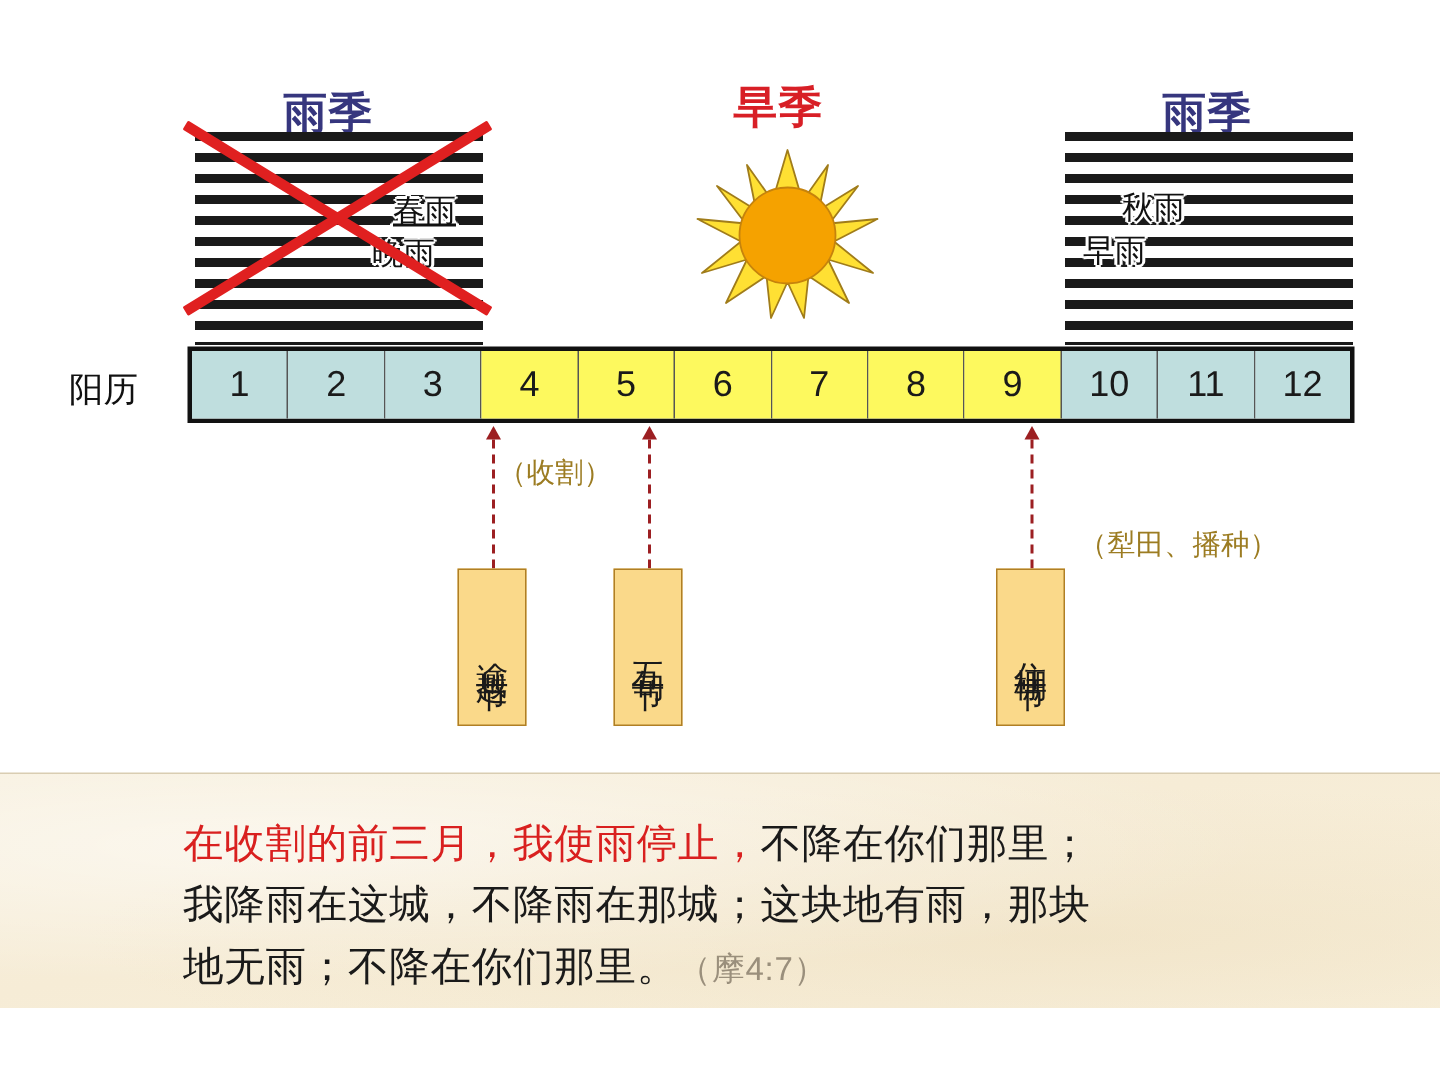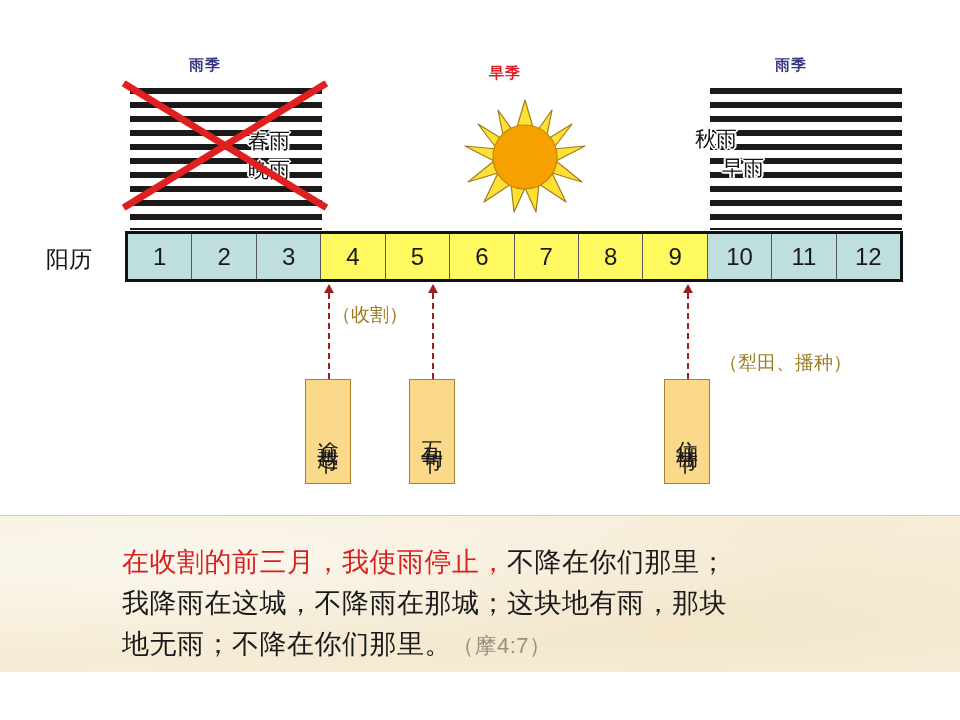--- a/index.html
+++ b/index.html
@@ -11,21 +11,21 @@
   }
   #stage {
     position: relative;
     width: 960px; height: 720px;
     background: #ffffff;
   }
 
   
   .season-label {
     position: absolute;
-    font-size: 15px;
+    font-size: 29px;
     font-weight: 600;
     letter-spacing: 1px;
     white-space: nowrap;
   }
   .season-wet { color: #36367e; }
   .season-dry { color: #d81f26; }
 
   
   .rain-block {
     position: absolute;
@@ -154,43 +154,43 @@
   }
   .scripture-em { color: #d9201f; }
   .scripture-ref { color: #9a8f7c; font-size: 22px; }
 </style>
 </head>
 <body>
 
 <div id="stage">
 
   <div class="season-label season-wet" style="left:189px; top:56px;">雨季</div>
-  <div class="season-label season-dry" style="left:489px; top:64px;text-align:center;">旱季</div>
+  <div class="season-label season-dry" style="left:489px; top:52px;text-align:center;">旱季</div>
   <div class="season-label season-wet" style="left:775px; top:56px;">雨季</div>
 
   <div class="rain-block" style="left:130px; top:88px; width:192px; height:142px;">
   </div>
-  <div class="rain-text" style="left:248px; top:128px;">春雨</div>
+  <div class="rain-text" style="left:262px; top:128px;text-decoration:underline;">春雨</div>
   <div class="rain-text" style="left:248px; top:157px;">晚雨</div>
 
   <div class="cross-line" style="left:106px; top:142px; width:238px; transform:rotate(31.5deg);"></div>
   <div class="cross-line" style="left:106px; top:142px; width:238px; transform:rotate(-31.5deg);"></div>
 
   <svg id="sun-icon" style="left:462px; top:96px;" width="126" height="120" viewBox="0 0 126 120">
     <g stroke="#a07c1a" stroke-width="1.2" stroke-linejoin="round">
       <polygon fill="#ffe033" points="
         63,4   73,38   90,14   84,44  110,28  91,53  123,50  94,65  120,86  90,77  104,106 77,88  74,116 63,92
         52,116 49,88  22,106  36,77   6,86   32,65   3,50   35,53  16,28  42,44  36,14  53,38"></polygon>
       <circle cx="63" cy="61" r="32" fill="#f5a200" stroke="#c6830c" stroke-width="1.2"></circle>
     </g>
   </svg>
 
   <div class="rain-block" style="left:710px; top:88px; width:192px; height:142px;">
   </div>
-  <div class="rain-text" style="left:695px; top:126px;">秋雨</div>
+  <div class="rain-text" style="left:748px; top:126px;">秋雨</div>
   <div class="rain-text" style="left:722px; top:155px;">早雨</div>
 
   <div id="calendar-label" style="left:46px; top:244px;">阳历</div>
 
   <div id="timeline" style="left:125px; top:231px; width:778px; height:51px;">
     <div class="month-cell cell-wet">1</div>
     <div class="month-cell cell-wet">2</div>
     <div class="month-cell cell-wet">3</div>
     <div class="month-cell cell-dry">4</div>
     <div class="month-cell cell-dry">5</div>

